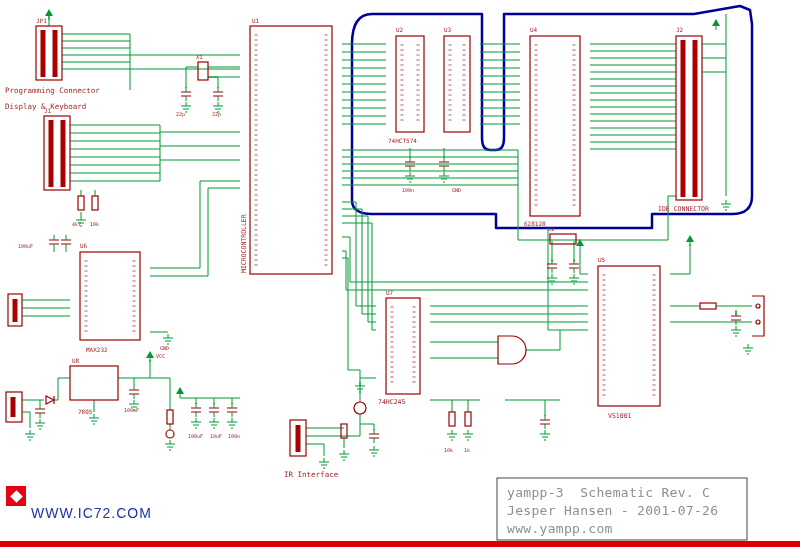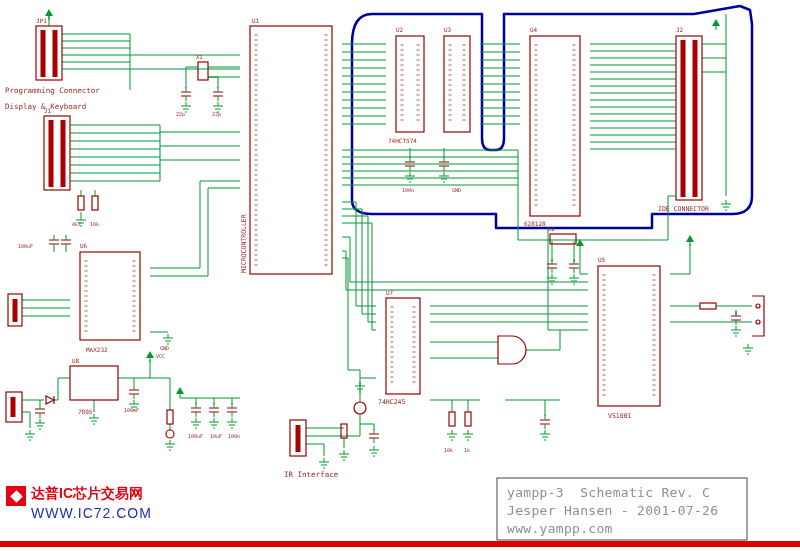--- a/index.html
+++ b/index.html
@@ -293,17 +293,16 @@
     <rect x="497" y="478" width="250" height="62" fill="#ffffff" stroke="#444444" stroke-width="1"></rect>
     <text class="tb" x="507" y="497" xml:space="preserve" style="white-space:pre">yampp-3  Schematic Rev. C</text>
     <text class="tb" x="507" y="515">Jesper Hansen - 2001-07-26</text>
     <text class="tb" x="507" y="533">www.yampp.com</text>
   </g>
 </svg>
 
 <div id="logo-box">
       <div class="glyph"></div>
     </div>
-<div id="logo-cn">达普IC芯片交易网</div>
 <div id="logo-url">WWW.IC72.COM</div>
 <div id="red-bar"></div>
 
 </div>
 
 </body></html>

